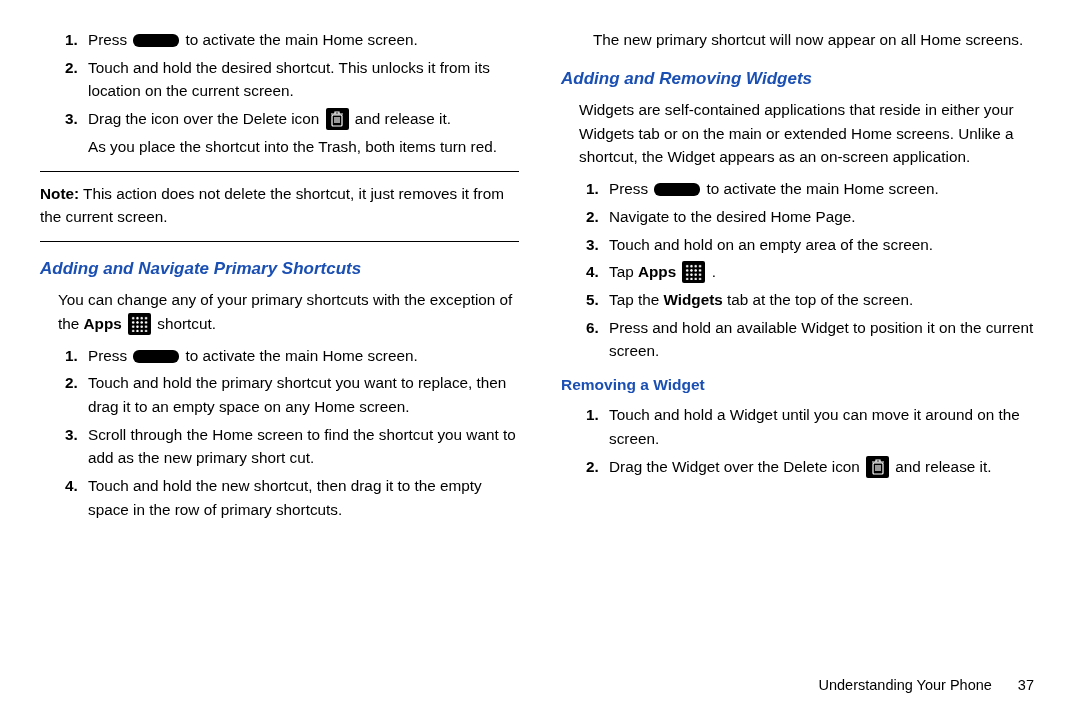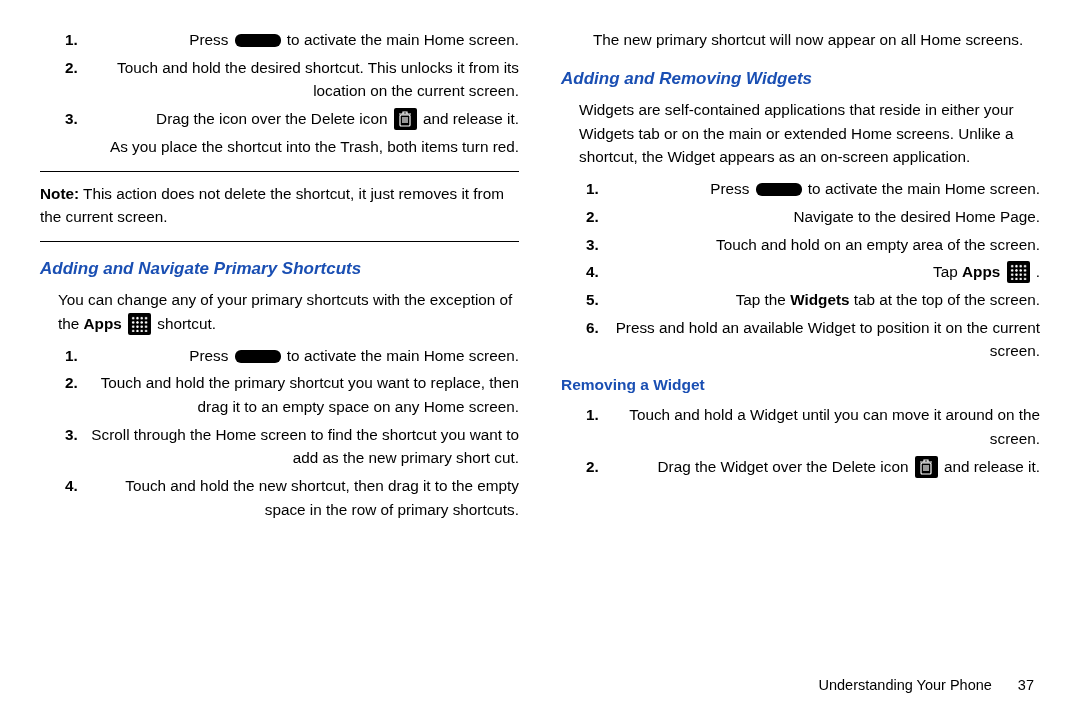--- a/index.html
+++ b/index.html
@@ -34,21 +34,20 @@
     font-family: Arial, Helvetica, sans-serif;
     font-weight: bold;
     font-style: italic;
     font-size: 17px;
     color: #1a4fb3;
     margin: 14px 0 6px 0;
   }
   ol {
     margin: 2px 0 10px 0;
     padding-left: 42px;
-    text-align: right;
   }
   ol li {
     padding-left: 6px;
     margin: 4px 0;
     font-weight: normal;
   }
   ol li::marker {
     font-weight: bold;
   }
   .para {

